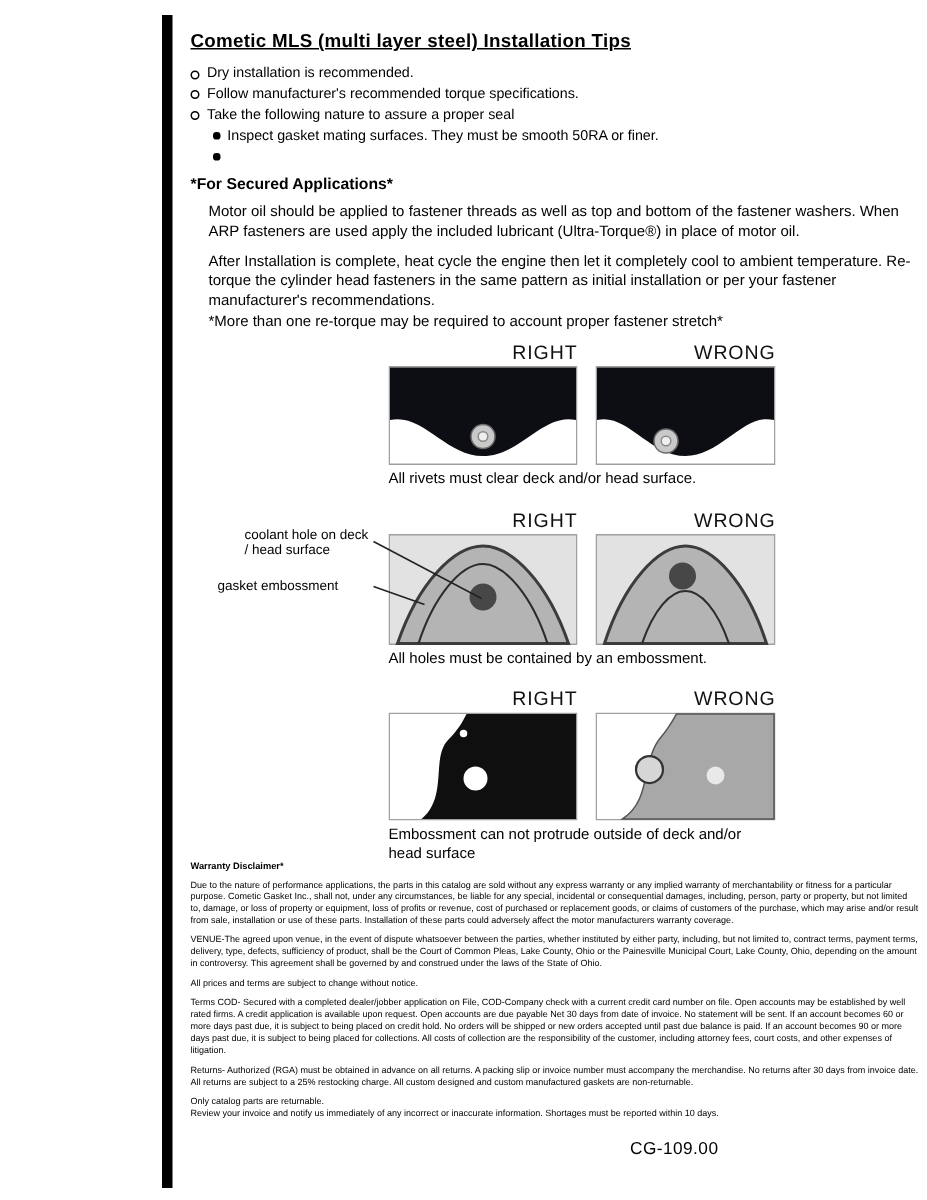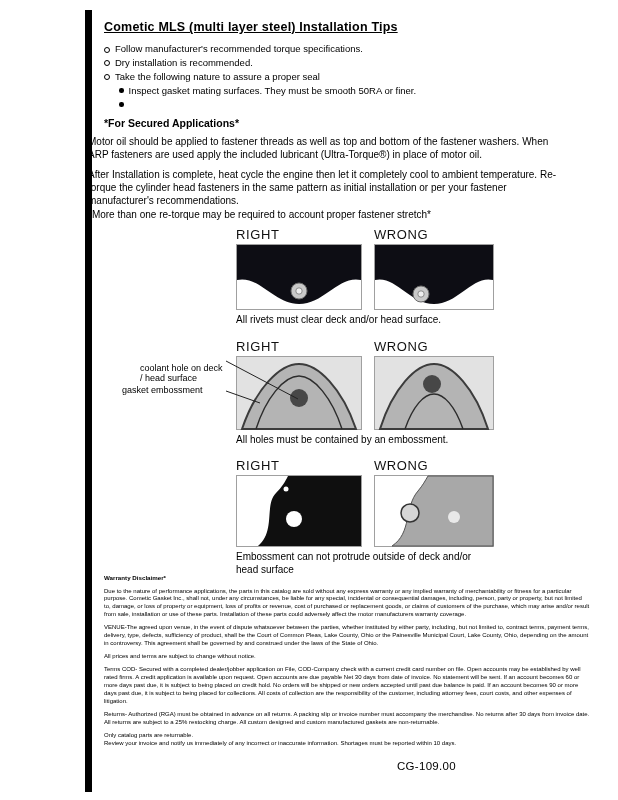--- a/index.html
+++ b/index.html
@@ -1,49 +1,49 @@
 <!DOCTYPE html>
 <html><head>
 <meta charset="utf-8">
 <style>
   html,body { margin:0; padding:0; background:#ffffff; }
   .page {
     position:relative; width:594px; height:800px; background:#fff;
-    font-family:"Liberation Sans", sans-serif; color:#000; overflow:hidden;
+    font-family:"Liberation Sans", sans-serif; color:#000; overflow:hidden;margin-left:23px;
   }
   .left-bar { position:absolute; left:85px; top:10px; width:7px; height:782px; background:#000; }
 
   .title {
     position:absolute; left:104px; top:20px; font-size:12.5px; font-weight:bold;
     text-decoration:underline; letter-spacing:0.2px;
   }
 
   .bullets { position:absolute; left:104px; top:44px; width:482px; font-size:9.5px; line-height:1.1; }
   .bullet { display:flex; align-items:flex-start; margin-bottom:3.5px; }
   .b-marker { width:4px; height:4px; border:1px solid #000; border-radius:50%; margin:2.5px 5px 0 0; flex:none; }
   .sub-bullets { margin-left:15px; margin-top:1px; }
   .sb-marker { width:4.5px; height:4.5px; background:#000; border-radius:50%; margin:2.5px 5px 0 0; flex:none; }
 
   .diesel-h { position:absolute; left:104px; top:117px; font-size:10.5px; font-weight:bold; }
-  .para { position:absolute; left:88px; width:476px; font-size:10px; line-height:1.32; }
+  .para { position:absolute; left:116px; width:476px; font-size:10px; line-height:1.32; }
   .para1 { top:135px; }
   .para2 { top:168px; }
   .note  { top:208px; }
 
   .diagrams { position:absolute; left:236px; top:227px; width:258px; }
   .d-row { position:relative; margin-bottom:12px; }
   .d-heads { display:flex; gap:12px; }
-  .d-heads .h { text-align:left; font-size:13px; letter-spacing:0.6px; color:#111; }
+  .d-heads .h { text-align:right; font-size:13px; letter-spacing:0.6px; color:#111; }
   .h.w1 { width:126px; } .h.w2 { width:120px; }
   .d-figs { display:flex; gap:12px; margin-top:2px; }
   .d-figs svg { display:block; }
   .d-cap { font-size:10px; margin-top:4px; width:244px; line-height:1.25; }
 
   .ann { position:absolute; font-size:9px; line-height:1.15; color:#000; }
-  .ann1 { left:-96px; top:24px; width:86px; }
+  .ann1 { left:-96px; top:12px; width:86px; }
   .ann2 { left:-114px; top:46px; width:104px; }
   .ann-lines { position:absolute; left:-12px; top:10px; width:90px; height:70px; overflow:visible; }
 
   .legal { position:absolute; left:104px; top:574px; width:486px; font-size:6px; line-height:1.3; }
   .legal-h { font-weight:bold; font-size:6.2px; margin:0 0 6px 0; }
   .legal p { margin:0 0 5.5px 0; }
   .legal p.tight { margin-bottom:0; }
 
   .footer-code { position:absolute; left:397px; top:760px; font-size:11.5px; letter-spacing:0.3px; }
 </style>
@@ -51,25 +51,25 @@
 <body>
 
 <div class="page">
   <div class="left-bar"></div>
 
   <div class="title">Cometic MLS (multi layer steel) Installation Tips</div>
 
   <div class="bullets">
     <div class="bullet">
       <span class="b-marker"></span>
-      <span>Follow manufacturer's recommended torque specifications.</span>
+      <span>Dry installation is recommended.</span>
     </div>
     <div class="bullet">
       <span class="b-marker"></span>
-      <span>Dry installation is recommended.</span>
+      <span>Follow manufacturer's recommended torque specifications.</span>
     </div>
     <div class="bullet">
       <span class="b-marker"></span>
       <span>Take the following nature to assure a proper seal</span>
     </div>
     <div class="sub-bullets">
       <div class="bullet">
         <span class="sb-marker"></span>
         <span>Inspect gasket mating surfaces.  They must be smooth 50RA or finer.</span>
       </div>

